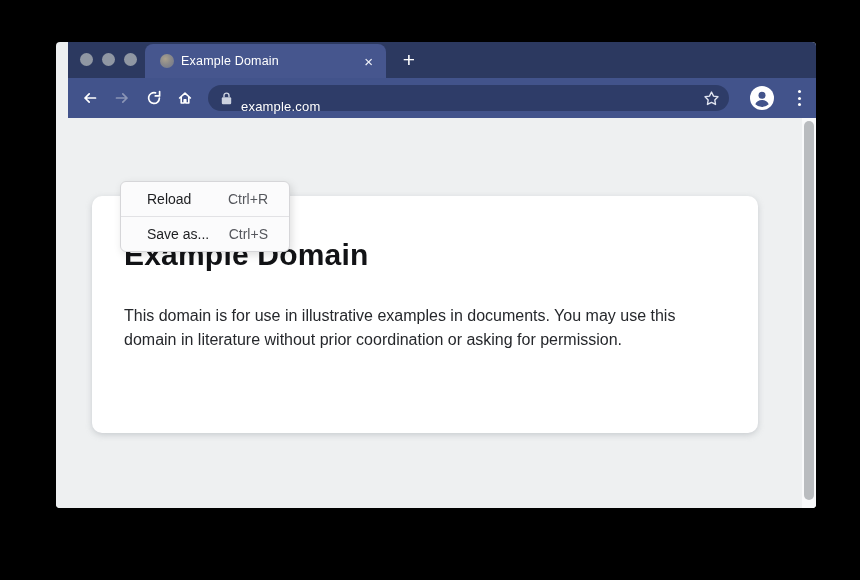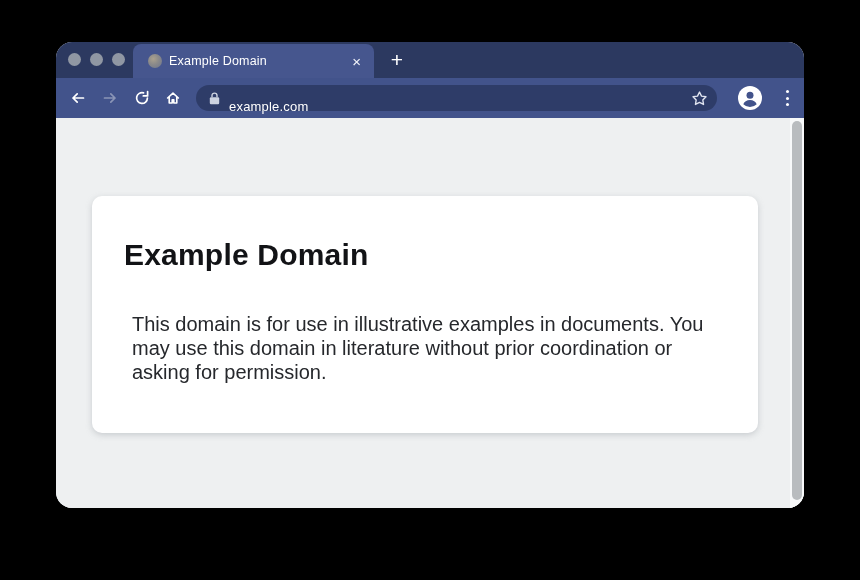--- a/index.html
+++ b/index.html
@@ -2,21 +2,21 @@
 <html><head>
 <meta charset="utf-8">
 <style>
   html,body{margin:0;padding:0;}
   body{
     width:860px;height:580px;background:#000;position:relative;overflow:hidden;
     font-family:"Liberation Sans", sans-serif;
   }
   .window{
     position:absolute;left:56px;top:42px;width:748px;height:466px;
-    border-radius:16px;overflow:hidden;background:#eef0f1;
+    border-radius:4px;overflow:hidden;background:#eef0f1;padding-left:12px;
   }
   
   .titlebar{position:relative;height:36px;background:#2c3960;}
   .light{position:absolute;top:11px;width:13px;height:13px;border-radius:50%;background:#9097a3;}
   .l1{left:12px}.l2{left:34px}.l3{left:56px}
   .tab{
     position:absolute;left:77px;top:2px;width:241px;height:34px;background:#46568e;
     border-radius:8px 8px 0 0;display:flex;align-items:center;color:#fff;
   }
   .favicon{
@@ -45,21 +45,21 @@
   .dot{width:3px;height:3px;border-radius:50%;background:#fff;}
   
   .content{position:absolute;left:0;top:76px;right:0;bottom:0;background:#eef0f1;}
   .scrollbar{position:absolute;right:0;top:0;bottom:0;width:14px;background:#f8f9fa;}
   .thumb{position:absolute;left:2px;top:3px;bottom:8px;width:10px;border-radius:5px;background:#b9bcbf;}
   .card{
     position:absolute;left:36px;top:78px;width:666px;height:237px;background:#fff;
     border-radius:10px;box-shadow:0 2px 6px rgba(140,145,152,.38);
   }
   .heading{position:absolute;left:32px;top:42px;margin:0;font-size:30px;font-weight:bold;color:#121316;letter-spacing:.2px;}
-  .para{position:absolute;left:32px;top:108px;width:585px;margin:8px;font-size:20px;line-height:24px;color:#26282c;}
+  .para{position:absolute;left:32px;top:108px;width:585px;margin:0;font-size:16px;line-height:24px;color:#26282c;}
   .morelink{position:absolute;left:32px;top:168px;font-size:16px;color:#4e5c95;text-decoration:none;}
   
   .menu{
     position:absolute;left:64px;top:63px;width:168px;background:#fbfbfc;
     border:1px solid #d6d6d9;border-radius:6px;box-shadow:2px 3px 9px rgba(0,0,0,.13);
     z-index:5;overflow:hidden;
   }
   .menu-item{height:34px;display:flex;align-items:center;padding:0 21px 0 26px;font-size:14px;color:#1d1e21;}
   .menu-item + .menu-item{border-top:1px solid #e2e2e5;}
   .shortcut{margin-left:auto;color:#55575d;}
@@ -122,19 +122,29 @@
     </div>
   </div>
 
   <div class="content">
 
     <div class="card">
       <h1 class="heading">Example Domain</h1>
       <p class="para">This domain is for use in illustrative examples in documents. You may use this domain in literature without prior coordination or asking for permission.</p>
     </div>
 
+    <div class="menu">
+      <div class="menu-item">
+        <span>Reload</span>
+        <span class="shortcut">Ctrl+R</span>
+      </div>
+      <div class="menu-item">
+        <span>Save as...</span>
+        <span class="shortcut">Ctrl+S</span>
+      </div>
+    </div>
 
     <div class="scrollbar">
       <div class="thumb"></div>
     </div>
   </div>
 
 </div>
 
 </body></html>

